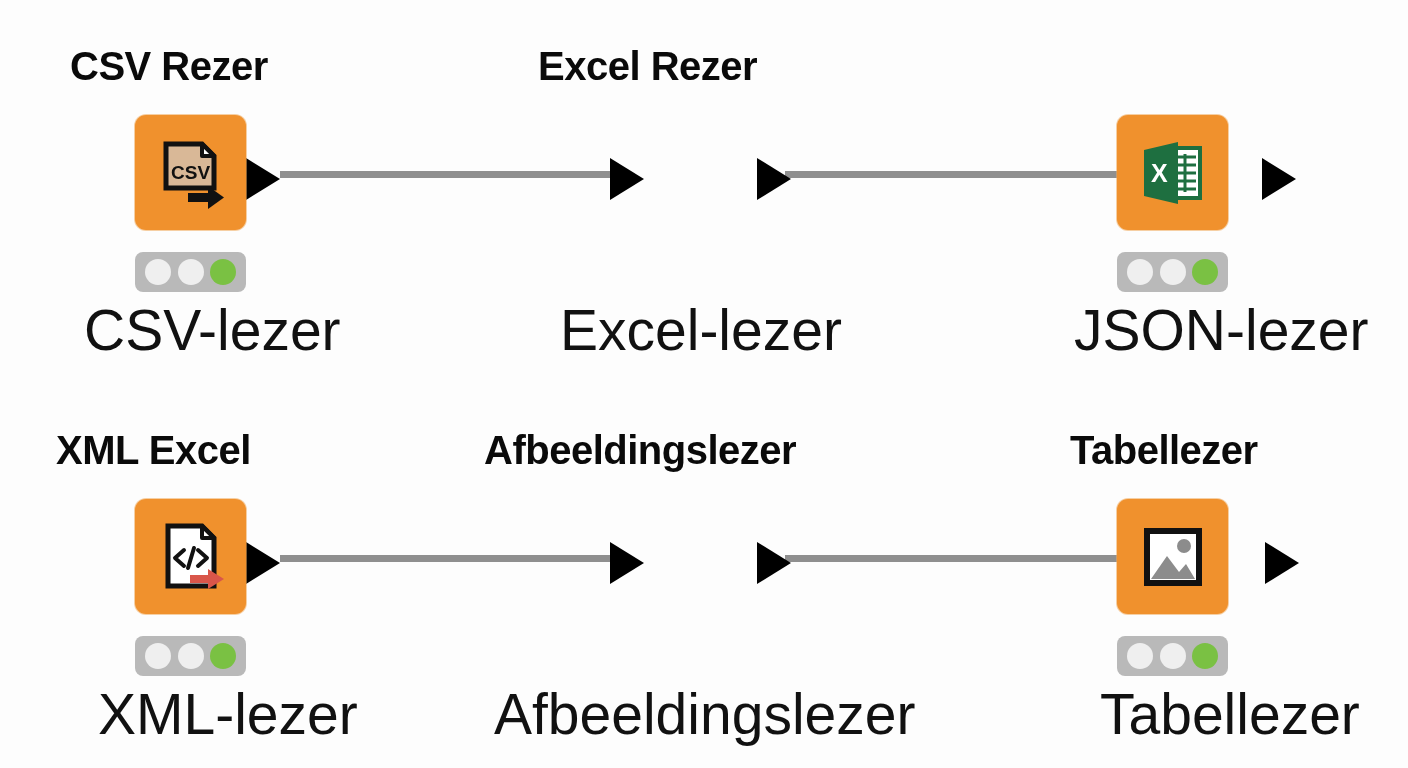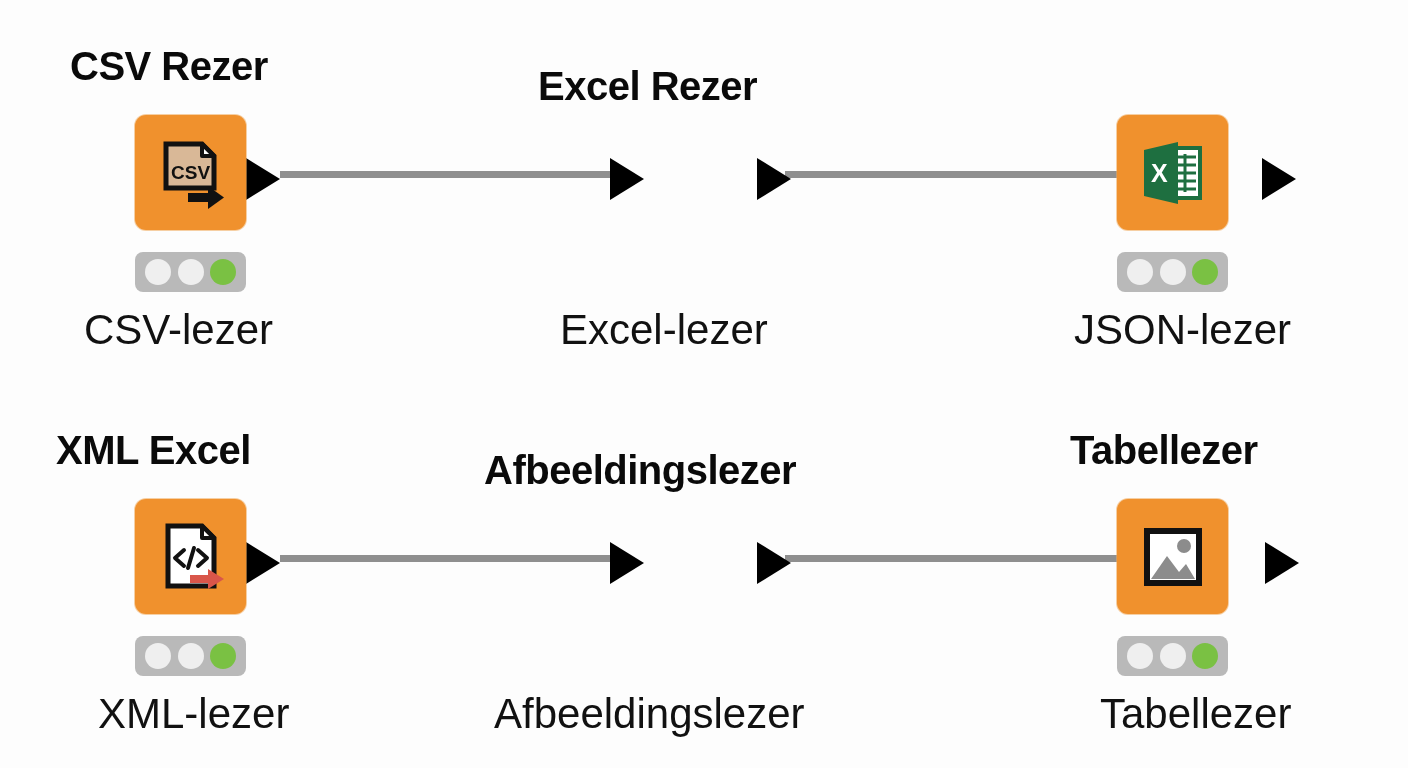--- a/index.html
+++ b/index.html
@@ -48,21 +48,21 @@
     position: absolute;
     top: 42px;
     left: 70px;
     font-size: 40px;
     font-weight: bold;
     color: #0a0a0a;
     letter-spacing: -0.5px;
     white-space: nowrap;
     line-height: 48px;
   }
-  .col-1 .node-title { left: 68px; margin-top: 20px; }
+  .col-1 .node-title { left: 68px; }
   .col-2 .node-title { left: 130px; }
   .row-2 .col-0 .node-title { left: 56px; }
   .row-2 .col-1 .node-title { left: 14px; }
   .row-2 .col-2 .node-title { left: 130px; }
 
   
   .node-box {
     position: absolute;
     top: 115px;
     left: 135px;
@@ -128,21 +128,21 @@
     border-radius: 50%;
     background: #efefef;
   }
   .light.green { background: #7ac143; }
 
   
   .node-caption {
     position: absolute;
     top: 304px;
     left: 84px;
-    font-size: 42px;
+    font-size: 57px;
     font-weight: normal;
     color: #111111;
     white-space: nowrap;
     line-height: 52px;
   }
   .col-1 .node-caption { left: 90px; }
   .col-2 .node-caption { left: 134px; }
   .row-2 .col-0 .node-caption { left: 98px; }
   .row-2 .col-1 .node-caption { left: 24px; }
   .row-2 .col-2 .node-caption { left: 160px; }

